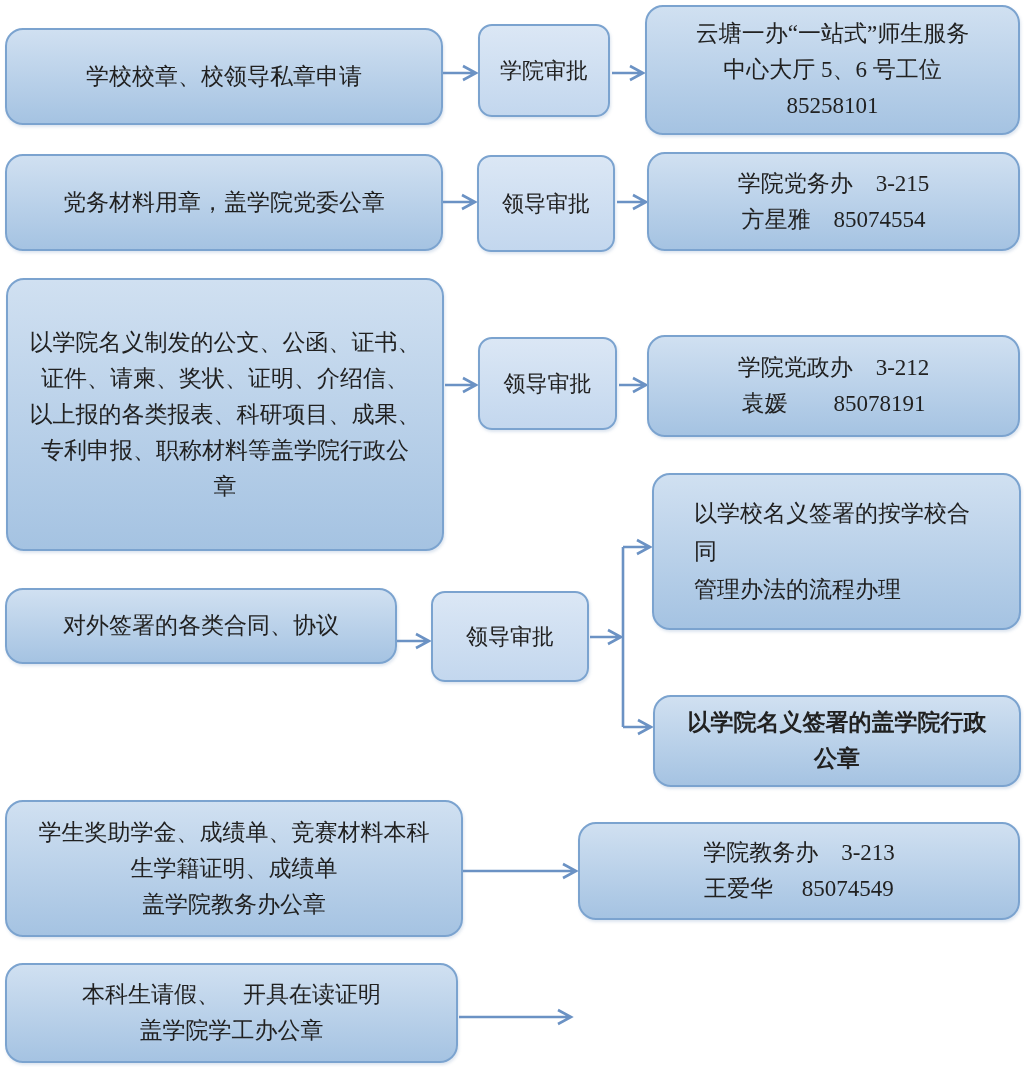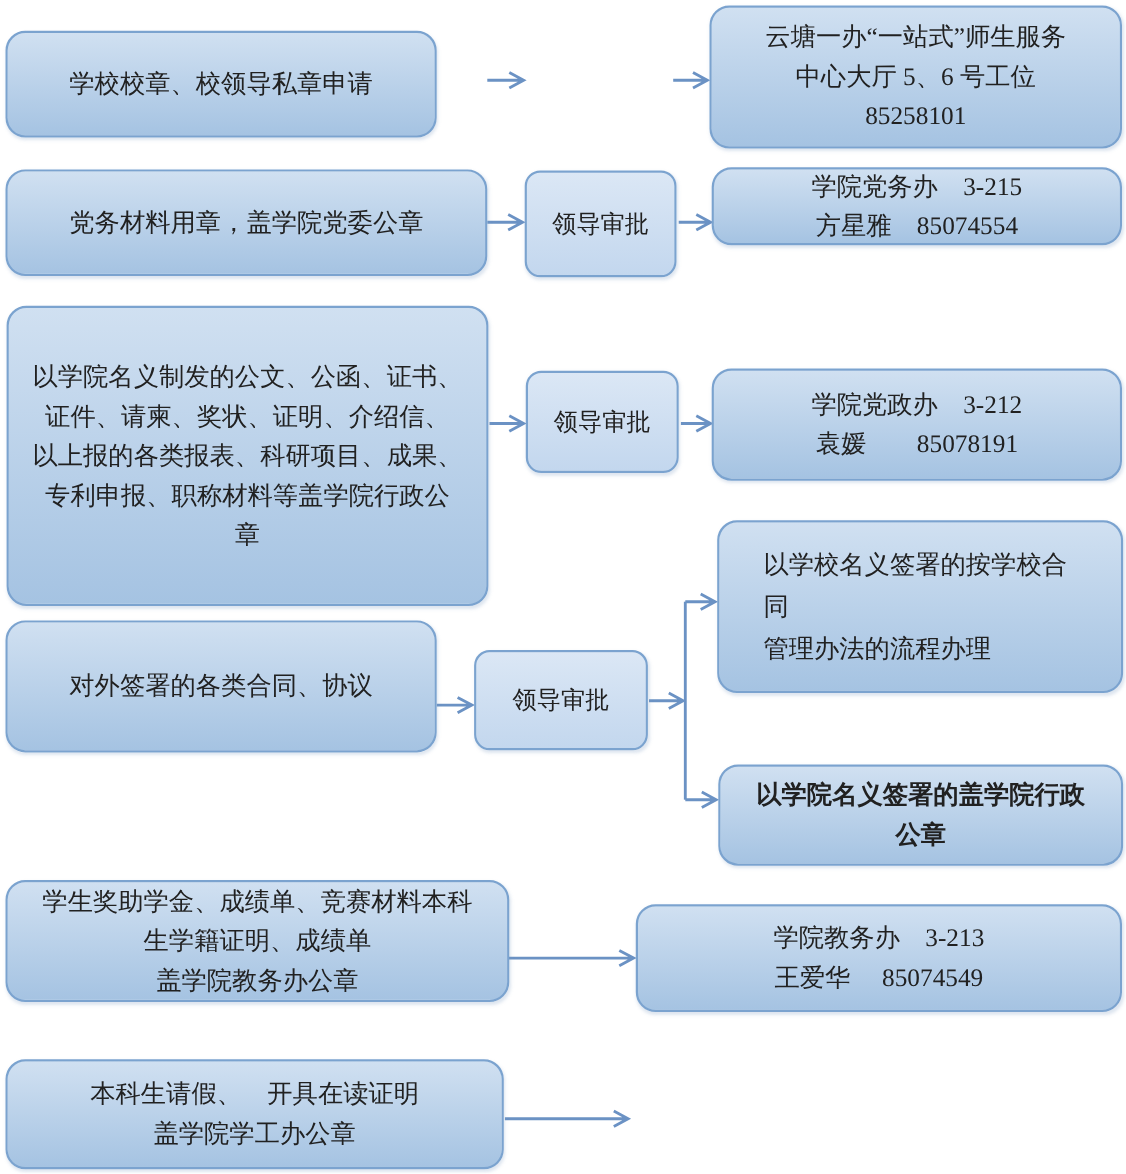--- a/index.html
+++ b/index.html
@@ -75,47 +75,48 @@
     <path d="M619 385 H644 M633 378 L646 385 L633 392"></path>
     <path d="M397 641 H427 M416 634 L429 641 L416 648"></path>
     <path d="M590 637 H619 M608 630 L621 637 L608 644"></path>
     <path d="M623 547 V727"></path>
     <path d="M623 547 H648 M637 540 L650 547 L637 554"></path>
     <path d="M623 727 H649 M638 720 L651 727 L638 734"></path>
     <path d="M462 871 H574 M563 864 L576 871 L563 878"></path>
     <path d="M459 1017 H569 M558 1010 L571 1017 L558 1024"></path>
   </svg>
 
-  <div class="box" style="left:5px; top:28px; width:392px; height:97px;">学校校章、校领导私章申请</div>
+  <div class="box" style="left:5px; top:28px; width:438px; height:97px;">学校校章、校领导私章申请</div>
+  <div class="box mid" style="left:478px; top:24px; width:132px; height:93px;">学院审批</div>
   <div class="box" style="left:645px; top:5px; width:375px; height:130px;">云塘一办“一站式”师生服务
 中心大厅 5、6 号工位
 85258101</div>
 
   <div class="box" style="left:5px; top:154px; width:438px; height:97px;">党务材料用章，盖学院党委公章</div>
   <div class="box mid" style="left:477px; top:155px; width:138px; height:97px;">领导审批</div>
-  <div class="box" style="left:647px; top:152px; width:373px; height:71px;">学院党务办　3-215
+  <div class="box" style="left:647px; top:152px; width:373px; height:99px;">学院党务办　3-215
 方星雅　85074554</div>
 
   <div class="box" style="left:6px; top:278px; width:438px; height:273px;">以学院名义制发的公文、公函、证书、
 证件、请柬、奖状、证明、介绍信、
 以上报的各类报表、科研项目、成果、
 专利申报、职称材料等盖学院行政公
 章</div>
   <div class="box mid" style="left:478px; top:337px; width:139px; height:93px;">领导审批</div>
   <div class="box" style="left:647px; top:335px; width:373px; height:102px;">学院党政办　3-212
 袁媛　　85078191</div>
 
-  <div class="box" style="left:5px; top:564px; width:392px; height:120px;">对外签署的各类合同、协议</div>
+  <div class="box" style="left:5px; top:588px; width:392px; height:76px;">对外签署的各类合同、协议</div>
   <div class="box mid" style="left:431px; top:591px; width:158px; height:91px;">领导审批</div>
   <div class="box align-left" style="left:652px; top:473px; width:369px; height:157px;">以学校名义签署的按学校合同
 管理办法的流程办理</div>
   <div class="box" style="left:653px; top:695px; width:368px; height:92px;font-weight:bold;">以学院名义签署的盖学院行政
 公章</div>
 
-  <div class="box" style="left:5px; top:800px; width:458px; height:111px;">学生奖助学金、成绩单、竞赛材料本科
+  <div class="box" style="left:5px; top:800px; width:458px; height:137px;">学生奖助学金、成绩单、竞赛材料本科
 生学籍证明、成绩单
 盖学院教务办公章</div>
   <div class="box" style="left:578px; top:822px; width:442px; height:98px;">学院教务办　3-213
 王爱华　 85074549</div>
 
   <div class="box" style="left:5px; top:963px; width:453px; height:100px;">本科生请假、　开具在读证明
 盖学院学工办公章</div>
 
 </div>
 

